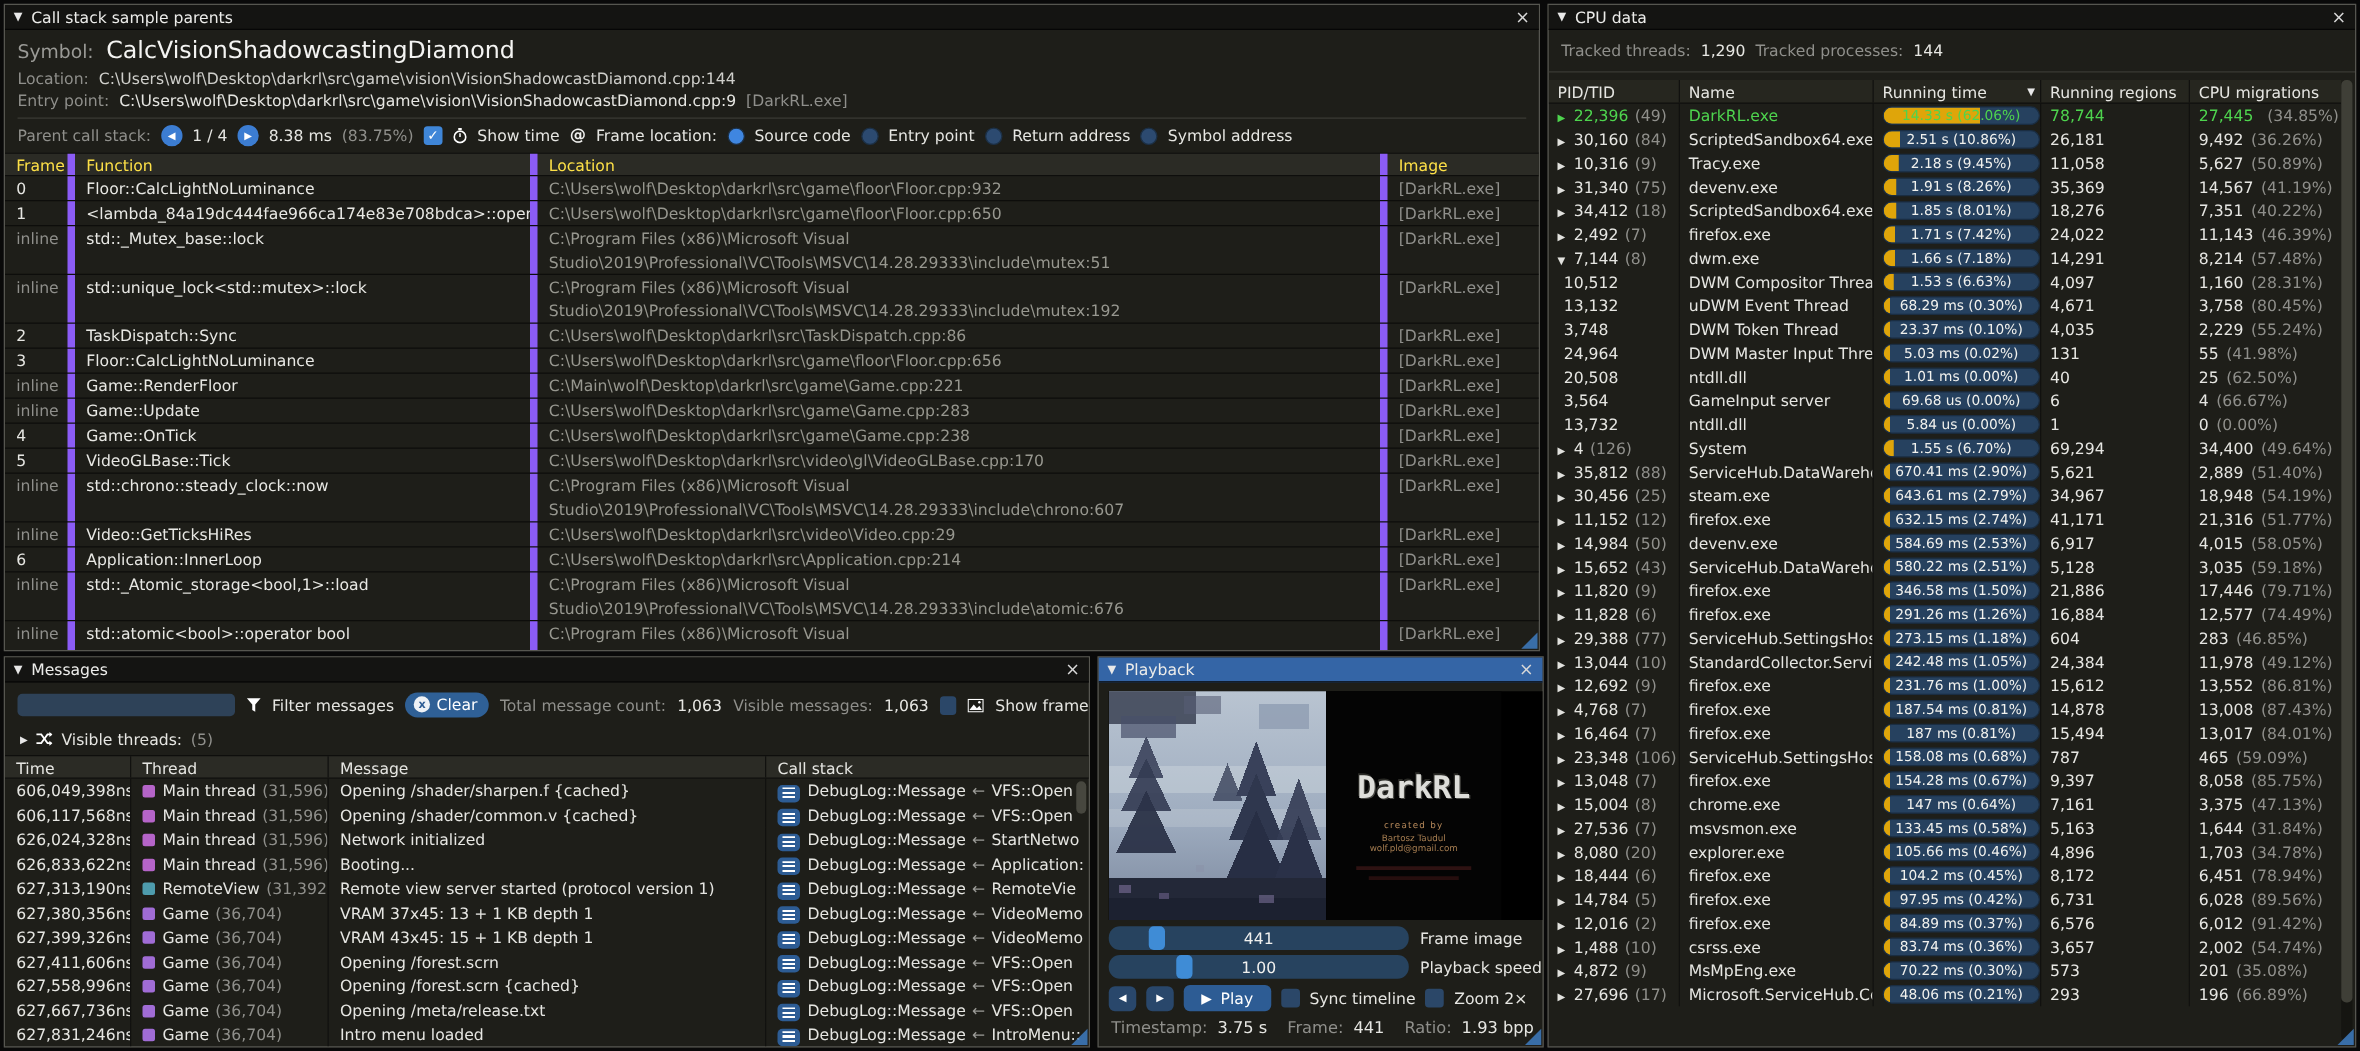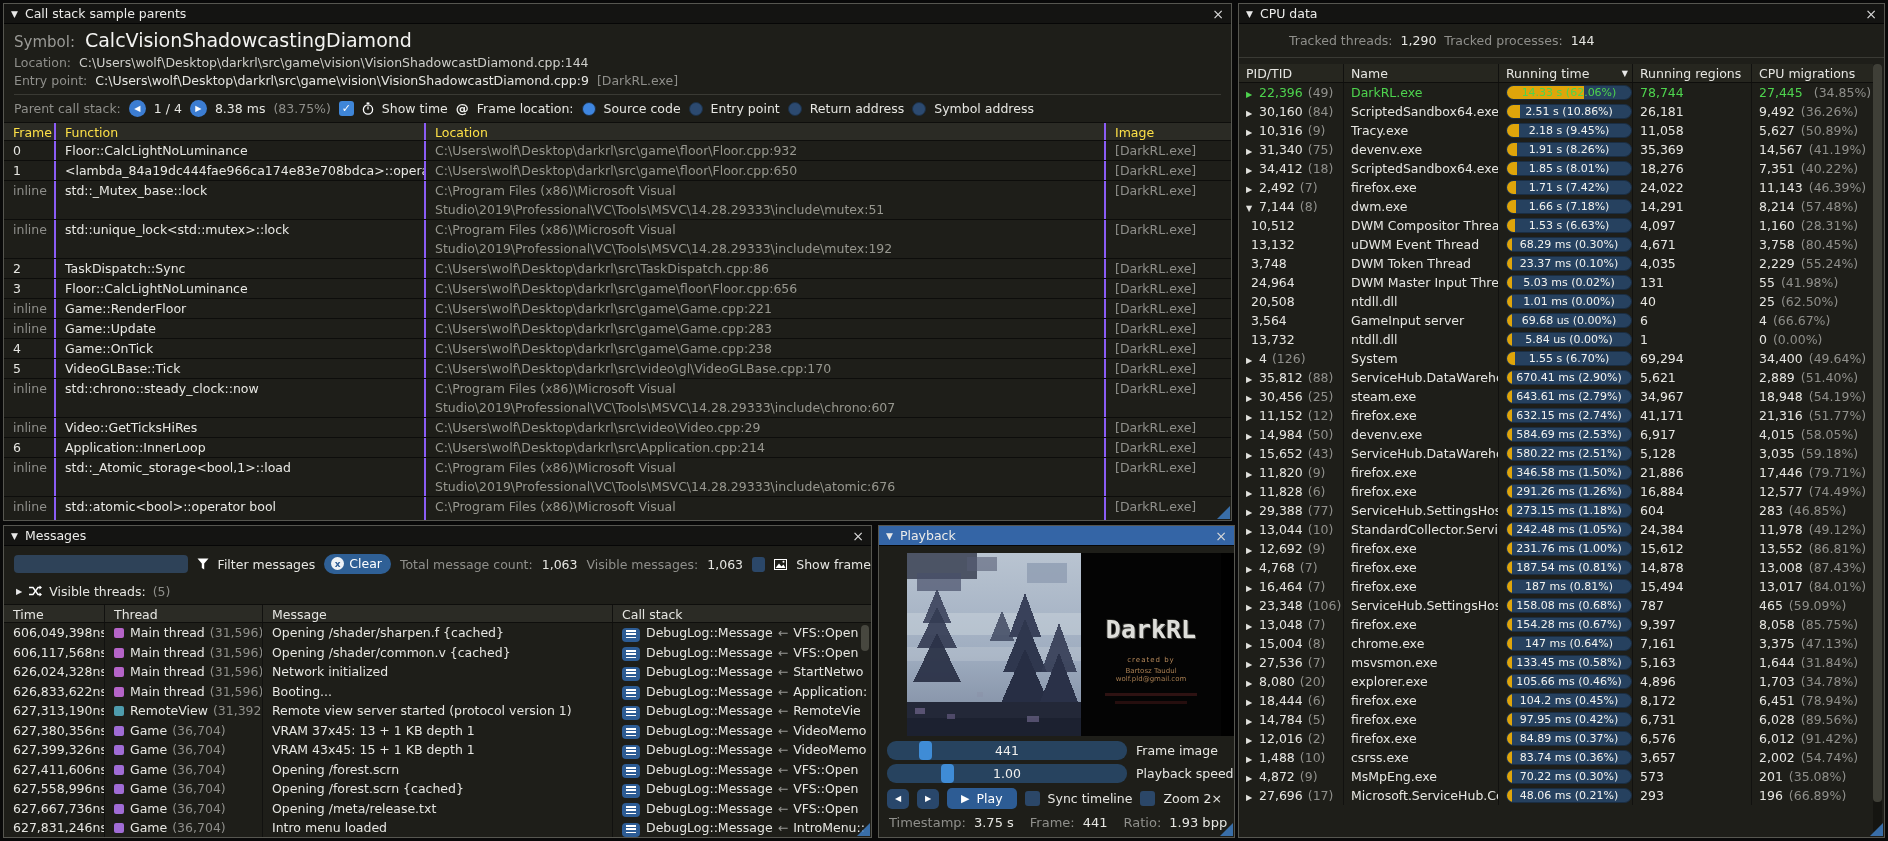--- a/index.html
+++ b/index.html
@@ -41,21 +41,21 @@
   .radio { width:14px; height:14px; border-radius:50%; background:#2c4a70; border:1px solid #1c3046; }
   .radio.sel { background:#3f86e0; }
   .atsign { font-size:13px; font-weight:bold; color:#f0f0ee; }
   .ico { display:inline-flex; align-items:center; }
 
   .cs-grid { display:grid; grid-template-columns:50px 370px 680px 1fr; }
   .cs-thead { height:19px; background:#2b2b25; border-top:1px solid #0e0e0c; border-bottom:1px solid #0e0e0c; }
   .cs-thead .cell { color:#fde047; }
   .cs-row { border-bottom:1px solid #0d0d0b; }
   .cell { padding:0 0 0 9px; line-height:19px; overflow:hidden; white-space:nowrap; }
-  .cs-grid .cell + .cell { border-left:2px solid #8b5cf6; }
+  .cs-grid .cell + .cell { border-left:6px solid #8b5cf6; }
   .c-fn { color:#e8e8e4; }
   .c-loc { color:#97978f; }
   .c-img { color:#8f8f8b; }
   .cs-row .pre { white-space:pre-line; line-height:19px; }
 
   
   #win-messages { left:3px; top:525px; width:869px; height:313px; }
   .msg-toolbar { position:absolute; left:10px; right:0; top:8px; height:20px;
     display:flex; align-items:center; gap:9px; white-space:nowrap; }
   .filter-input { width:196px; height:18px; background:#2e4258; border:none; border-radius:4px;
@@ -77,21 +77,21 @@
   .tid { color:#8f8f8b; margin-left:5px; }
   .cs-btn { display:inline-flex; align-items:center; justify-content:center; width:18px; height:14px;
     background:#2d5c94; border-radius:4px; margin-right:6px; vertical-align:-2px; }
   .cs-btn::before { content:""; width:10px; height:9px;
     background:repeating-linear-gradient(#fff 0 1.6px, transparent 1.6px 3.4px); }
   .cs-arrow { color:#9a9a96; margin:0 5px; }
   .msg-scroll { position:absolute; right:2px; top:79px; width:8px; height:26px; background:#47473f; border-radius:4px; }
 
   
   #win-playback { left:878px; top:525px; width:357px; height:313px; }
-  .pb-image { position:absolute; left:8px; top:7px; width:374px; height:183px; display:flex; background:#000;margin-left:20px; }
+  .pb-image { position:absolute; left:8px; top:7px; width:374px; height:183px; display:flex; background:#000; }
   .pb-forest { width:174px; height:100%; }
   .pb-logo { width:140px; height:100%; background:#040404; position:relative; text-align:center; }
   .logo-text { position:absolute; top:62px; left:0; right:0; font-family:"DejaVu Sans Mono","Liberation Mono",monospace;
     font-size:25px; font-weight:bold; color:#dededa; letter-spacing:0px; text-shadow:1px 1px 0 #4a4a46, -1px -1px 0 #2a2a26; }
   .credit1 { position:absolute; top:103px; left:0; right:0; font-size:7px; color:#b5885a; letter-spacing:1px; }
   .credit2 { position:absolute; top:114px; left:0; right:0; font-size:7px; color:#a87f52; }
   .credit3 { position:absolute; top:122px; left:0; right:0; font-size:7px; color:#a87f52; }
   .menu-hint { position:absolute; top:140px; left:24px; right:24px; height:3px; background:#3a1616; opacity:.8; }
   .menu-hint2 { position:absolute; top:148px; left:34px; right:34px; height:3px; background:#301212; opacity:.8; }
   .slider-row { position:absolute; left:8px; height:19px; display:flex; align-items:center; gap:9px; }
@@ -101,21 +101,21 @@
   .pb-buttons { position:absolute; left:8px; top:242px; height:21px; display:flex; align-items:center; gap:8px; }
   .sqbtn { width:22px; height:20px; background:#29476b; border-radius:5px; color:#fff; font-size:8px;
     display:flex; align-items:center; justify-content:center; }
   .playbtn { display:flex; align-items:center; gap:7px; height:21px; padding:0 14px;
     background:#2d5c94; border-radius:5px; color:#fff; }
   .playbtn .tri-play { font-size:11px; }
   .pb-status { position:absolute; left:10px; top:269px; display:flex; gap:8px; align-items:baseline; font-size:13px; }
 
   
   #win-cpu { left:1238px; top:3px; width:647px; height:835px; }
-  .cpu-info { position:absolute; left:10px; top:9px; display:flex; gap:8px; align-items:baseline;margin-left:40px; }
+  .cpu-info { position:absolute; left:10px; top:9px; display:flex; gap:8px; align-items:baseline; }
   .cpu-sep { position:absolute; left:0; right:0; top:33px; height:1px; background:#3a3a34; }
   .cpu-grid { display:grid; grid-template-columns:104px 155px 134px 119px 1fr; }
   .cpu-thead { position:absolute; left:0; right:11px; top:40px; height:19px; background:#26261f;
     border-bottom:1px solid #0e0e0c; }
   .cpu-body { position:absolute; left:0; right:11px; top:59px; bottom:0; }
   .cpu-row { height:19px; }
   .cpu-grid .cell { line-height:19px; padding-left:7px; }
   .cpu-grid .cell + .cell { border-left:1px solid #11110f; }
   .tree-arrow { display:inline-block; width:13px; font-size:8px; color:#e2e2de; }
   .cpu-row .c-pid.child { padding-left:12px; }
@@ -223,21 +223,21 @@
         </div>
         <div class="cs-grid cs-row">
           <div class="cell">3</div>
           <div class="cell c-fn pre">Floor::CalcLightNoLuminance</div>
           <div class="cell c-loc pre">C:\Users\wolf\Desktop\darkrl\src\game\floor\Floor.cpp:656</div>
           <div class="cell c-img">[DarkRL.exe]</div>
         </div>
         <div class="cs-grid cs-row">
           <div class="cell dim">inline</div>
           <div class="cell c-fn pre">Game::RenderFloor</div>
-          <div class="cell c-loc pre">C:\Users\wolf\Desktop\darkrl\src\game\Game.cpp:221</div>
+          <div class="cell c-loc pre">C:\Main\wolf\Desktop\darkrl\src\game\Game.cpp:221</div>
           <div class="cell c-img">[DarkRL.exe]</div>
         </div>
         <div class="cs-grid cs-row">
           <div class="cell dim">inline</div>
           <div class="cell c-fn pre">Game::Update</div>
           <div class="cell c-loc pre">C:\Users\wolf\Desktop\darkrl\src\game\Game.cpp:283</div>
           <div class="cell c-img">[DarkRL.exe]</div>
         </div>
         <div class="cs-grid cs-row">
           <div class="cell">4</div>

